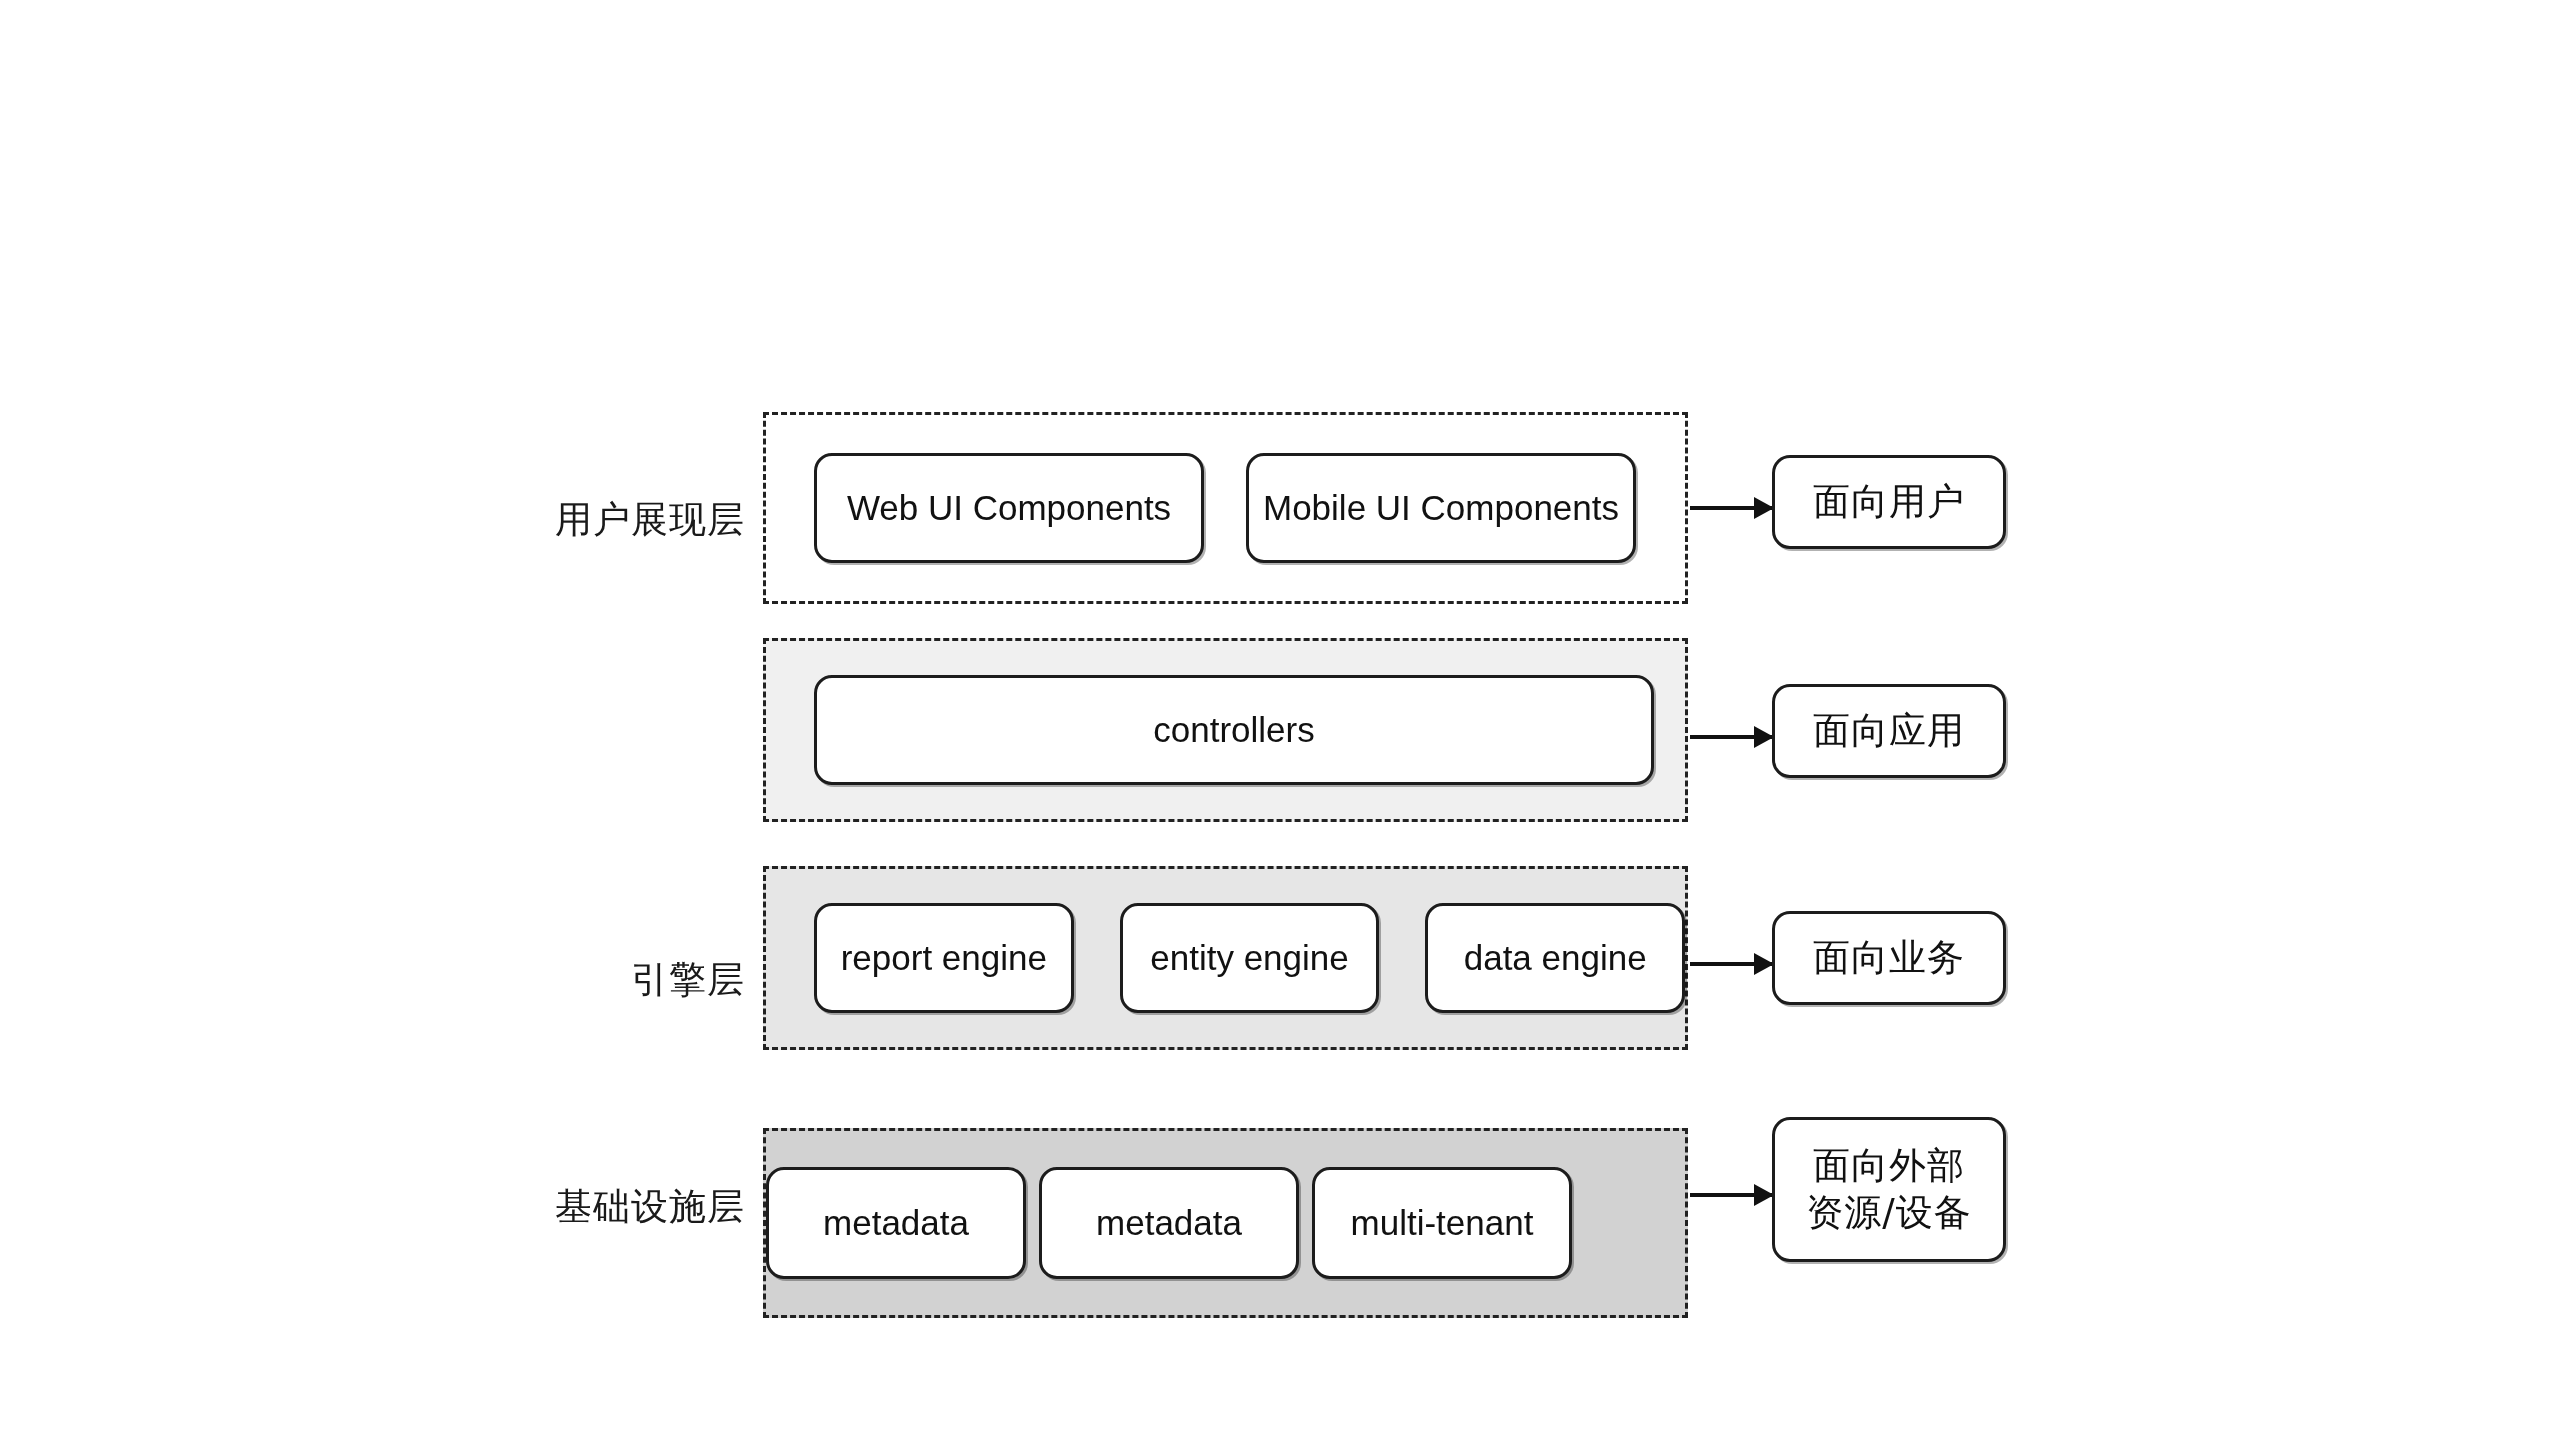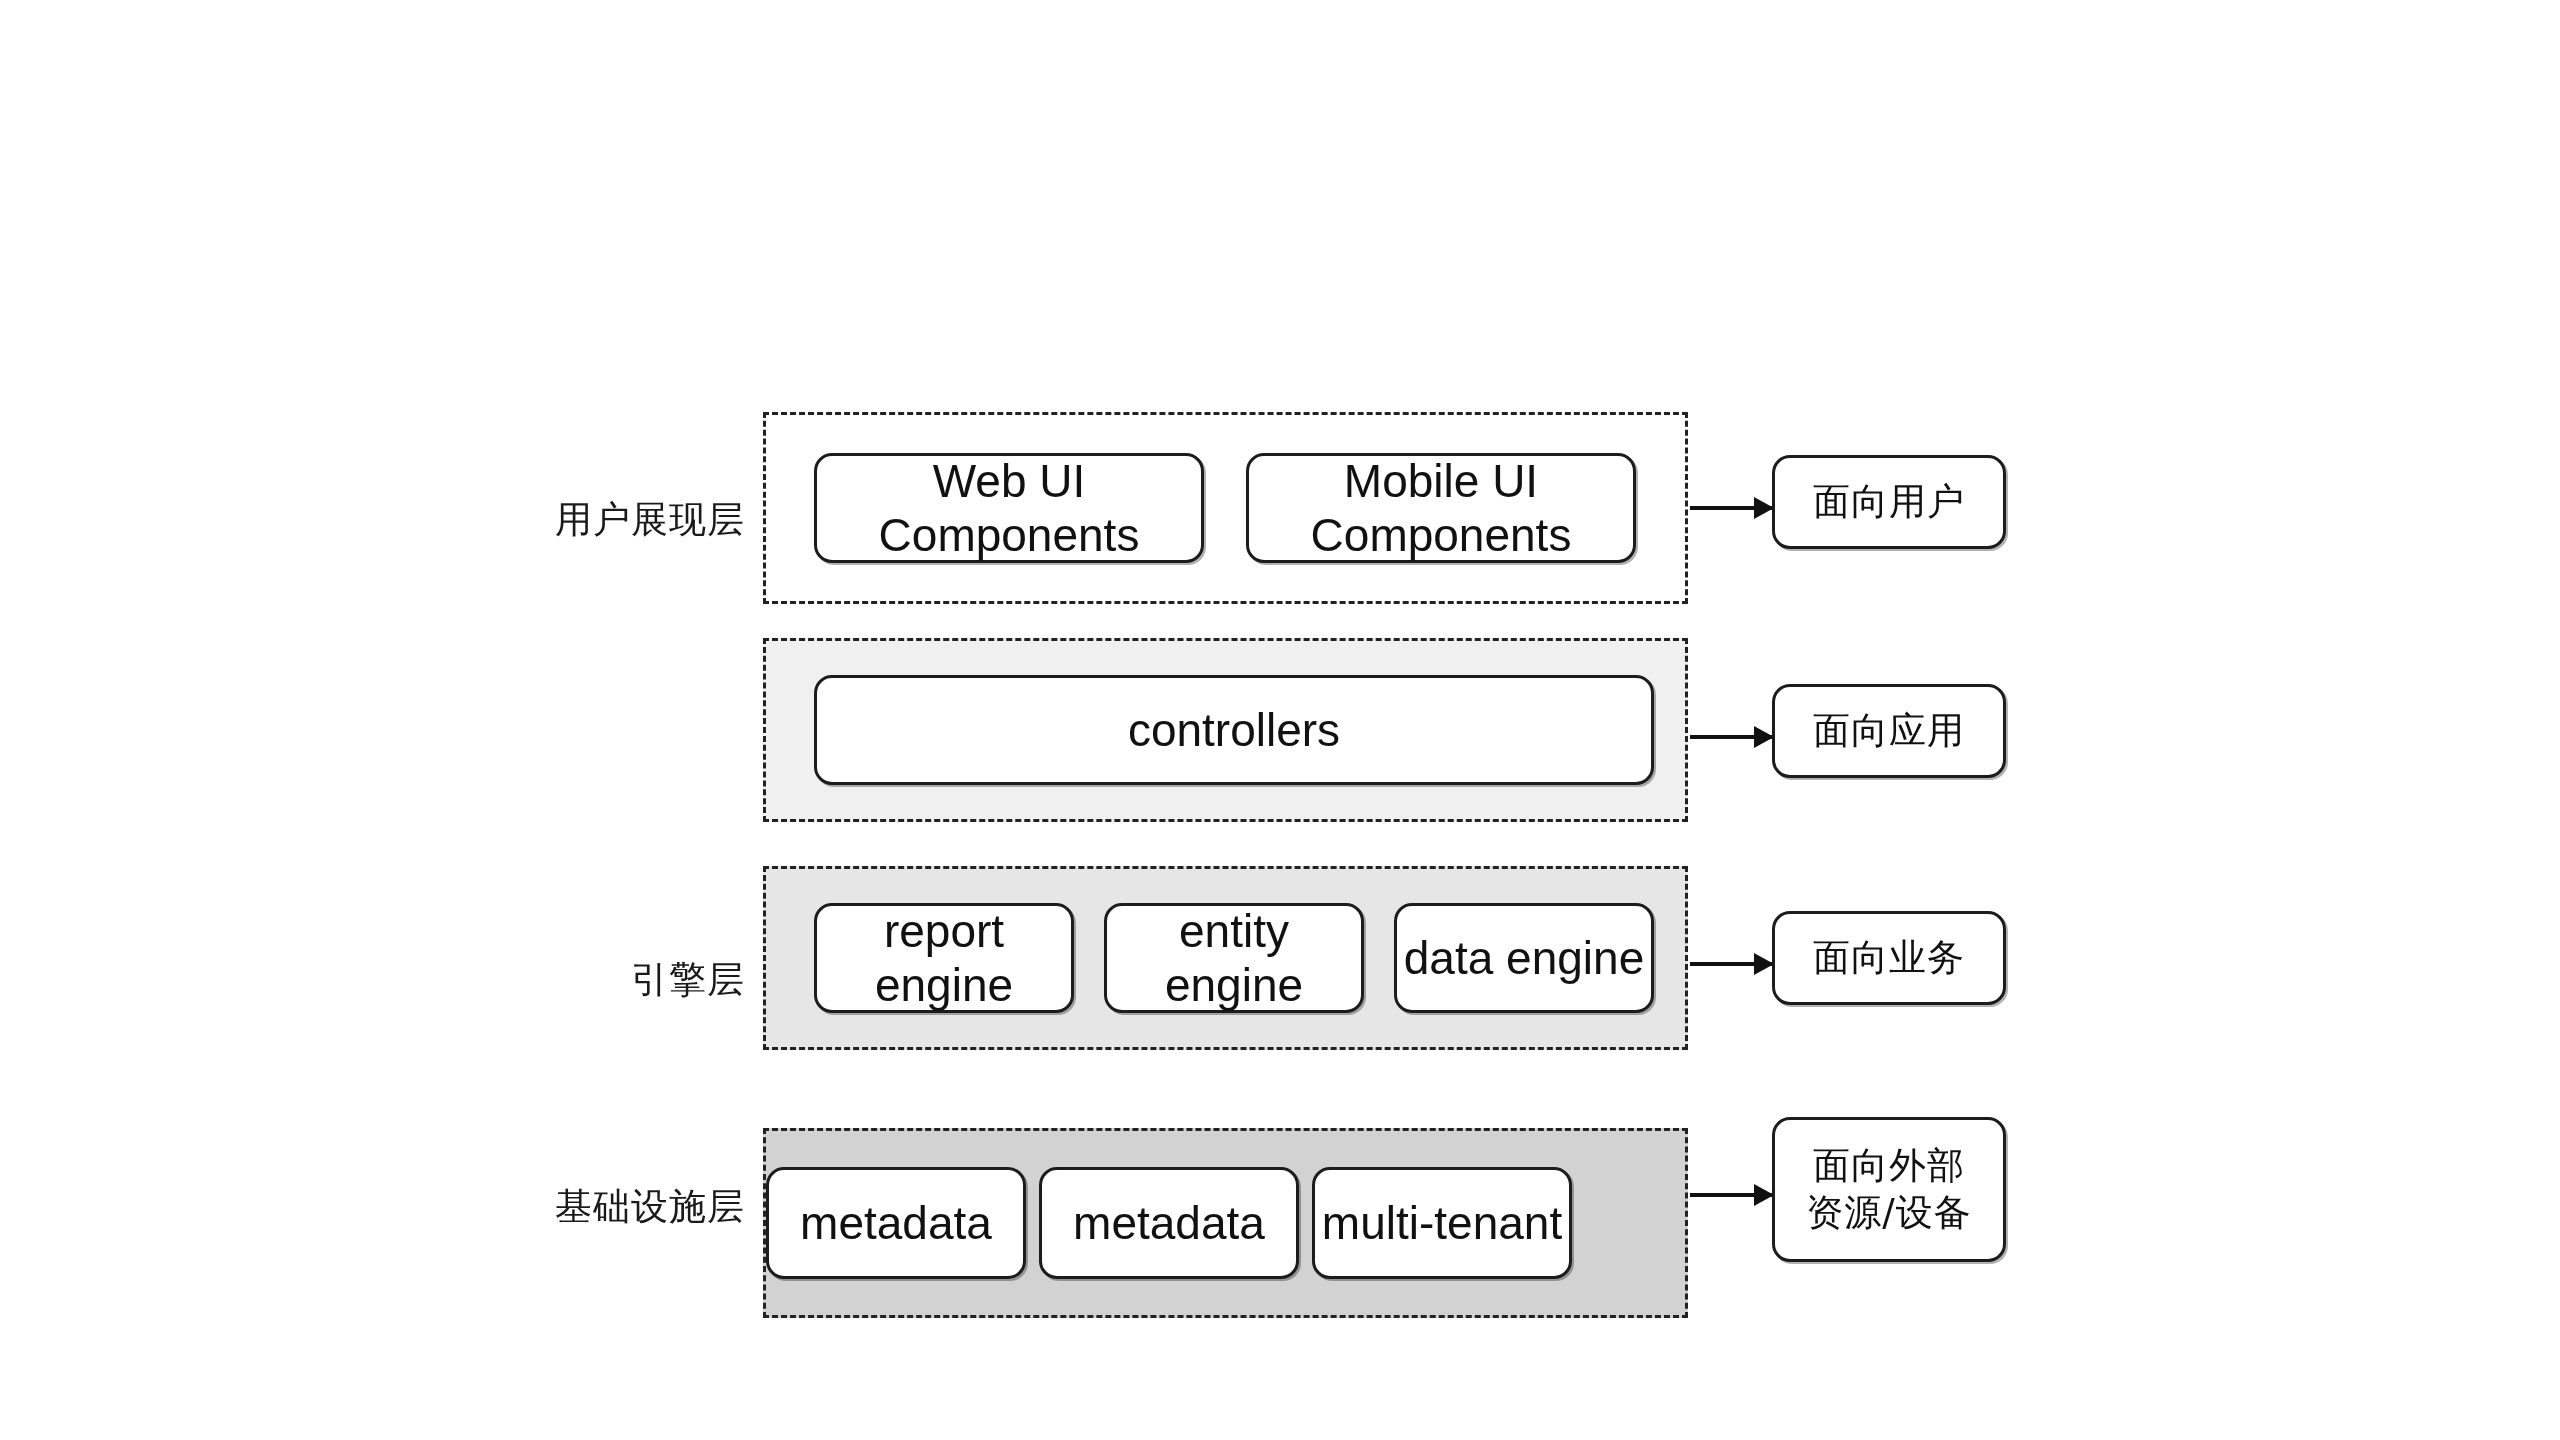--- a/index.html
+++ b/index.html
@@ -49,21 +49,21 @@
   
   .component {
     box-sizing: border-box;
     background: #ffffff;
     border: 3.5px solid #1c1c1c;
     border-radius: 18px;
     display: flex;
     align-items: center;
     justify-content: center;
     text-align: center;
-    font-size: 46px;
+    font-size: 35px;
     color: #111111;
     box-shadow: 2px 2px 0 rgba(0,0,0,0.30);
     font-family: "Liberation Sans", "DejaVu Sans", sans-serif;
   }
 
   
   .target-box {
     position: absolute;
     box-sizing: border-box;
     background: #ffffff;
@@ -132,21 +132,21 @@
   </div>
 
   <div class="arrow" style="left:1690px; top:735px; width:82px;"></div>
 
   <div class="target-box" style="left:1772px; top:684px; width:234px; height:94px;">
     <span class="tline">面向应用</span>
   </div>
 
   <div class="row-label" style="left:380px; top:955px; width:365px;">引擎层</div>
 
-  <div class="layer-container fill-mid" style="left:763px; top:866px; width:925px; height:184px; padding-left:48px; gap:30px;">
+  <div class="layer-container fill-mid" style="left:763px; top:866px; width:925px; height:184px; padding-left:48px; gap:46px;">
     <div class="component" style="width:260px; height:110px;">
       <span>report engine</span>
     </div>
     <div class="component" style="width:260px; height:110px;">
       <span>entity engine</span>
     </div>
     <div class="component" style="width:260px; height:110px;">
       <span>data engine</span>
     </div>
   </div>

